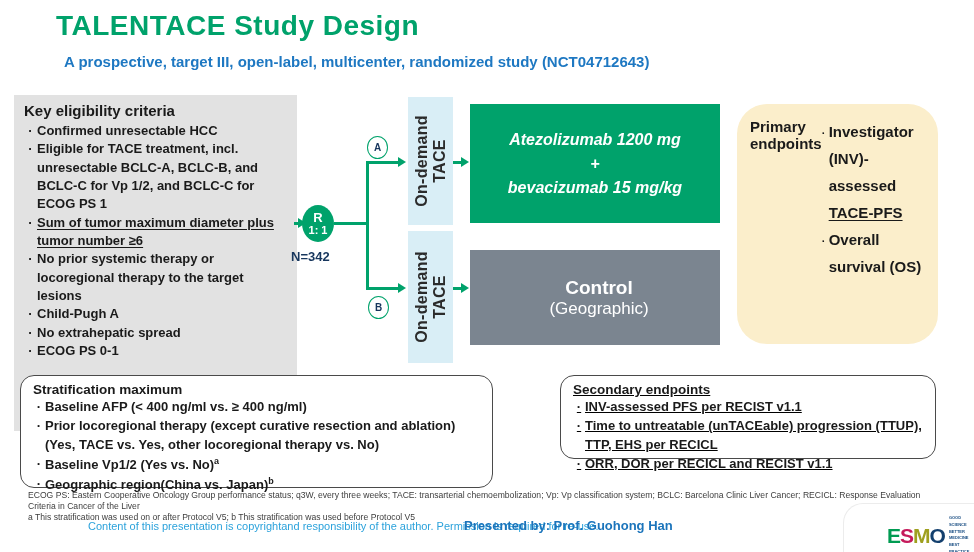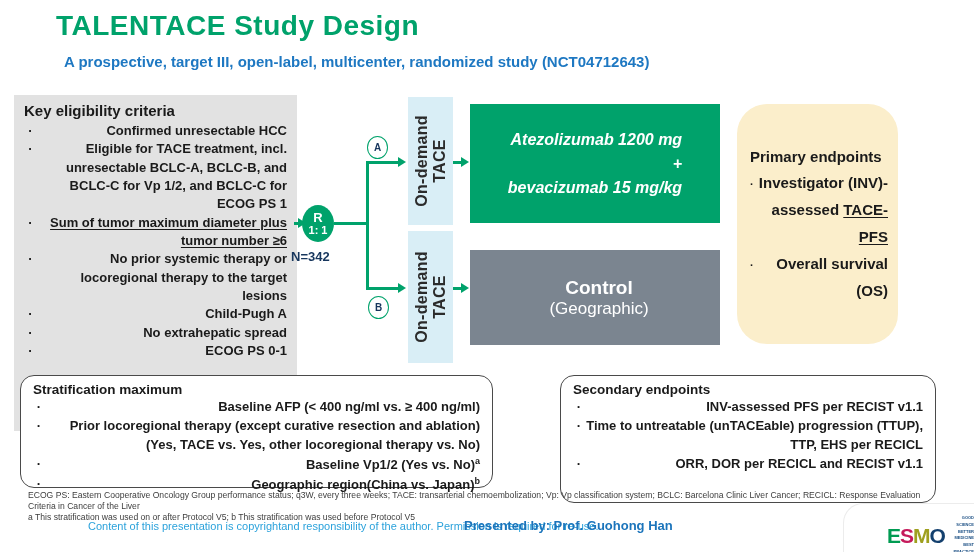--- a/index.html
+++ b/index.html
@@ -45,31 +45,31 @@
   .arm-exp { position:absolute; left:470px; top:104px; width:250px; height:119px;
              background:#00a26b; color:#fff; display:flex; flex-direction:column;
              align-items:center; justify-content:center;font-style:italic; }
   .arm-exp .li-row { font-size:16px; font-weight:bold; line-height:1.5; text-align:center; }
   .arm-ctrl { position:absolute; left:470px; top:250px; width:250px; height:95px;
               background:#7b8590; color:#fff; display:flex; flex-direction:column;
               align-items:center; justify-content:center;padding-left:8px; }
   .ctrl-1 { font-size:19px; font-weight:bold; }
   .ctrl-2 { font-size:17px; }
   
-  .primary { position:absolute; left:737px; top:104px; width:161px; height:240px;
+  .primary { position:absolute; left:737px; top:104px; width:201px; height:240px;
              background:#fbeecb; border-radius:30px; padding:14px 10px 10px 13px;
-             display:flex; flex-direction:column; justify-content:center; }
+             display:flex; justify-content:center; }
   .primary-title { font-size:15px; font-weight:bold; color:#1a1a1a; margin-bottom:4px; }
   .primary .li-row { font-size:15px; font-weight:bold; color:#1a1a1a; line-height:1.8; }
   .primary .bullet { flex:0 0 7px; font-size:11px; padding-top:6px; }
   
   .round-box { position:absolute; border:1.6px solid #4a4a4a; border-radius:14px;
                background:#fff; padding:6px 12px 4px 12px; }
   .strat { left:20px; top:375px; width:473px; height:113px; }
-  .second { left:560px; top:375px; width:376px; height:128px; }
+  .second { left:560px; top:375px; width:376px; height:84px;text-decoration:underline; }
   .round-box .box-title { font-size:13.5px; font-weight:bold; color:#1a1a1a; margin-bottom:1px; }
   .round-box .li-row { font-size:13px; font-weight:bold; color:#1a1a1a; line-height:1.45; }
   .round-box .bullet { flex:0 0 12px; text-align:center; }
   sup { font-size:9px; }
   .u { text-decoration:underline; text-underline-offset:2px; }
   
   .footnotes { position:absolute; left:28px; top:490px; width:908px; font-size:8.6px;
                color:#3d3d3d; line-height:1.3; }
   .copyright { position:absolute; left:88px; top:520px; font-size:11px; color:#2ba2db; }
   .presented { position:absolute; left:464px; top:518px; font-size:13px; font-weight:bold;
@@ -79,21 +79,21 @@
                background:#fff; border-top:1px solid #ececec; border-left:1px solid #ececec;
                border-top-left-radius:20px; }
   .esmo-wrap { position:absolute; left:43px; top:11px; display:flex; align-items:center; }
   .esmo-letters { display:flex; }
   .esmo-letters .li-row { font-size:21px; font-weight:bold; letter-spacing:-1px;
                           line-height:1; }
   .esmo-tagline { margin-left:4px; }
   .esmo-tagline .li-row { font-size:4px; font-weight:bold; color:#1b4f84; line-height:1.7; }
   
   .li-row { display:flex; align-items:flex-start; }
-  .li-text { flex:1;text-align:right; }
+  .li-text { flex:1; }
 </style>
 </head>
 <body>
 
 <div class="slide">
 
   <div class="title">TALENTACE Study Design</div>
   <div class="subtitle">A prospective, target III, open-label, multicenter, randomized study (NCT04712643)</div>
 
   <div class="elig">

